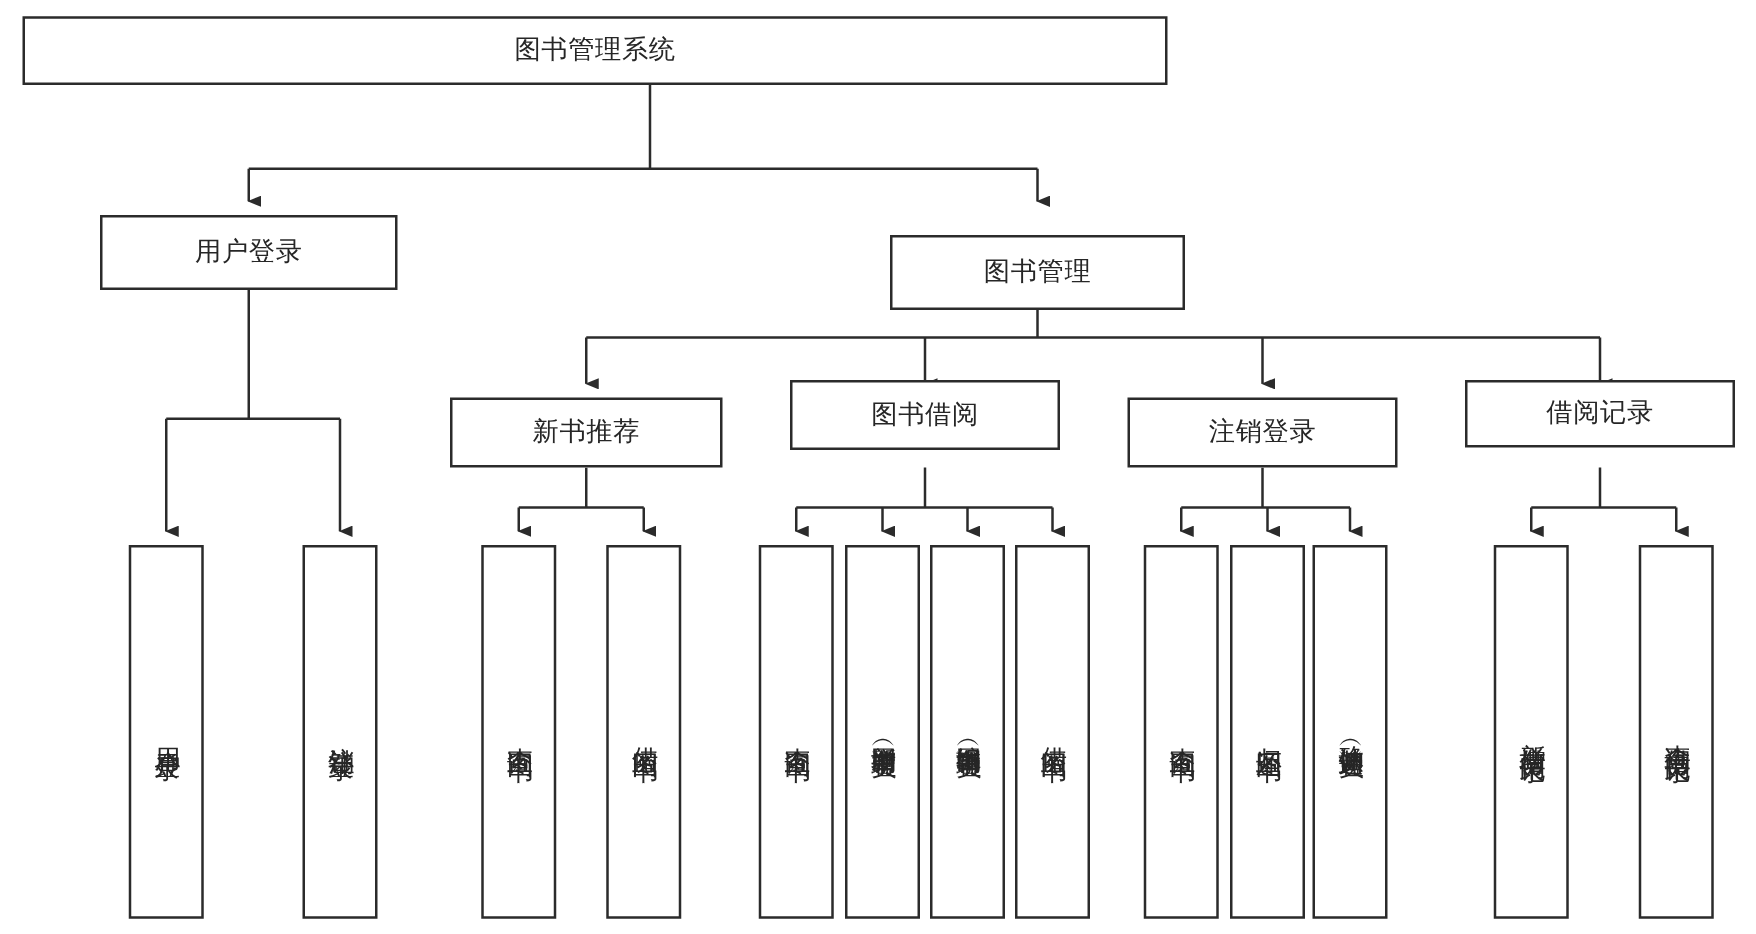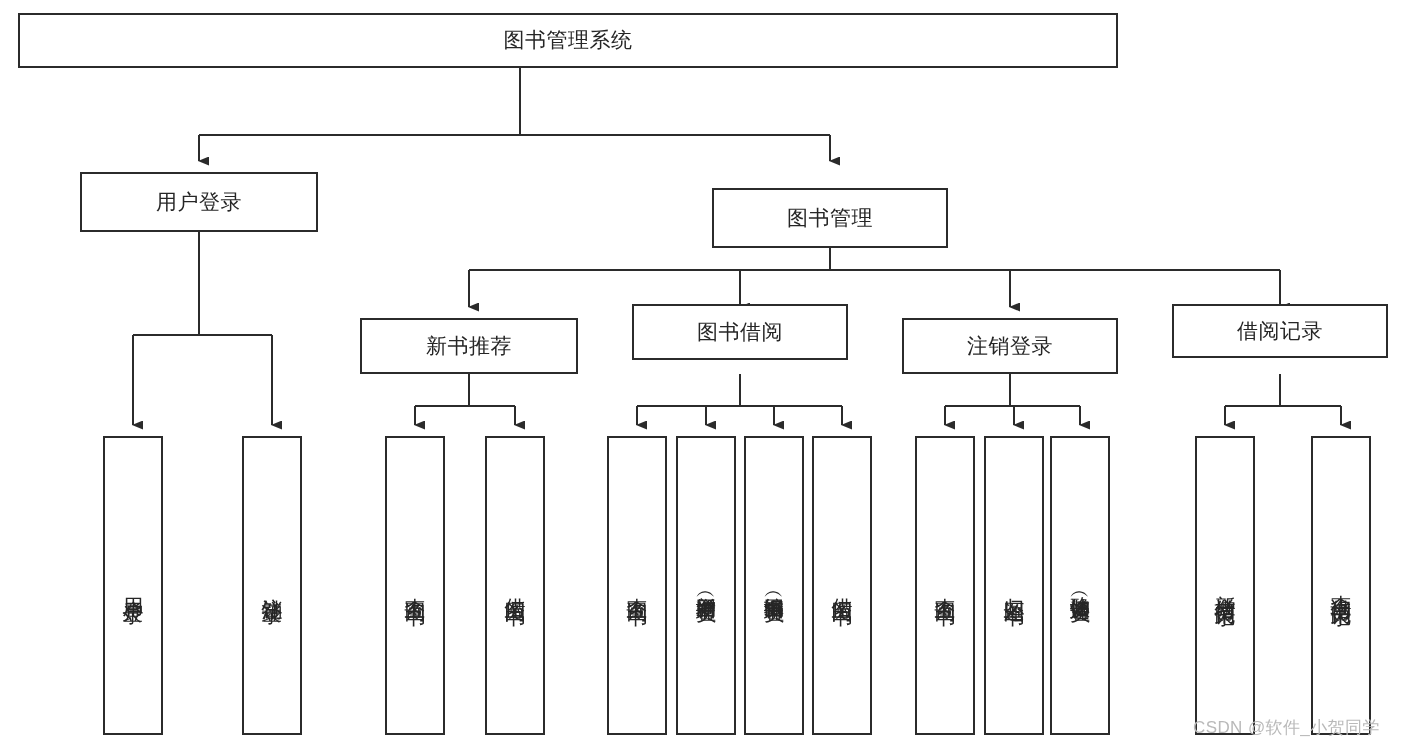--- a/index.html
+++ b/index.html
@@ -112,21 +112,21 @@
         <polyline points="1014,406 1014,425" fill="none" stroke="#2b2b2b" stroke-width="2" marker-end="url(#arrowhead)"></polyline>
         <polyline points="1080,406 1080,425" fill="none" stroke="#2b2b2b" stroke-width="2" marker-end="url(#arrowhead)"></polyline>
         <polyline points="1280,374 1280,406" fill="none" stroke="#2b2b2b" stroke-width="2"></polyline>
         <polyline points="1225,406 1341,406" fill="none" stroke="#2b2b2b" stroke-width="2"></polyline>
         <polyline points="1225,406 1225,425" fill="none" stroke="#2b2b2b" stroke-width="2" marker-end="url(#arrowhead)"></polyline>
         <polyline points="1341,406 1341,425" fill="none" stroke="#2b2b2b" stroke-width="2" marker-end="url(#arrowhead)"></polyline>
       </g>
   </svg>
 
   <div id="node-layer">
-      <div class="node horiz" style="left: 18px; top: 13px; width: 1100px; height: 55px;">
+      <div class="node horiz" style="left: 18px; top: 13px; width: 916px; height: 55px;">
         <span class="label">图书管理系统</span>
       </div>
       <div class="node horiz" style="left: 80px; top: 172px; width: 238px; height: 60px;">
         <span class="label">用户登录</span>
       </div>
       <div class="node horiz" style="left: 712px; top: 188px; width: 236px; height: 60px;">
         <span class="label">图书管理</span>
       </div>
       <div class="node horiz" style="left: 360px; top: 318px; width: 218px; height: 56px;">
         <span class="label">新书推荐</span>
@@ -174,15 +174,14 @@
         <span class="label">确认归还（管理员）</span>
       </div>
       <div class="node vert" style="left: 1195px; top: 436px; width: 60px; height: 299px;">
         <span class="label">新增借阅记录</span>
       </div>
       <div class="node vert" style="left: 1311px; top: 436px; width: 60px; height: 299px;">
         <span class="label">查询借阅记录</span>
       </div>
     </div>
 
-  <div class="watermark" style="left: 1193px; top: 716px;">CSDN @软件_小贺同学</div>
 
 </div>
 
 </body></html>

